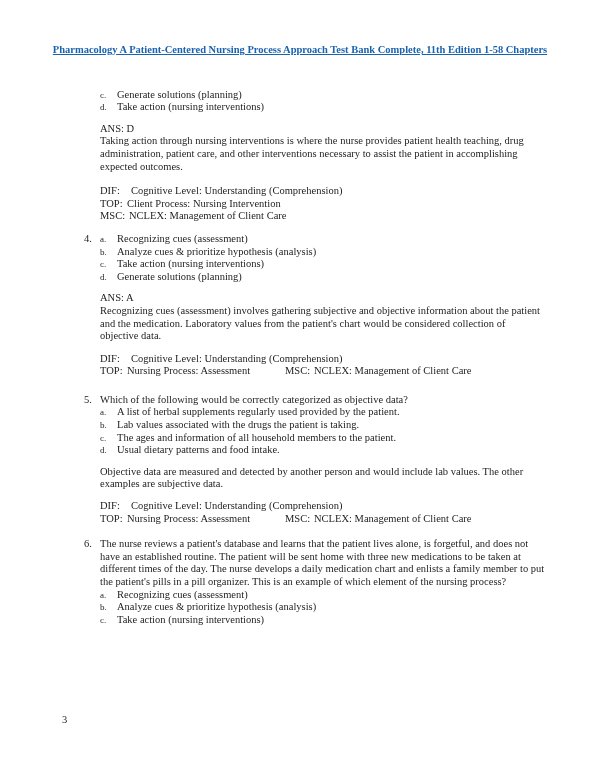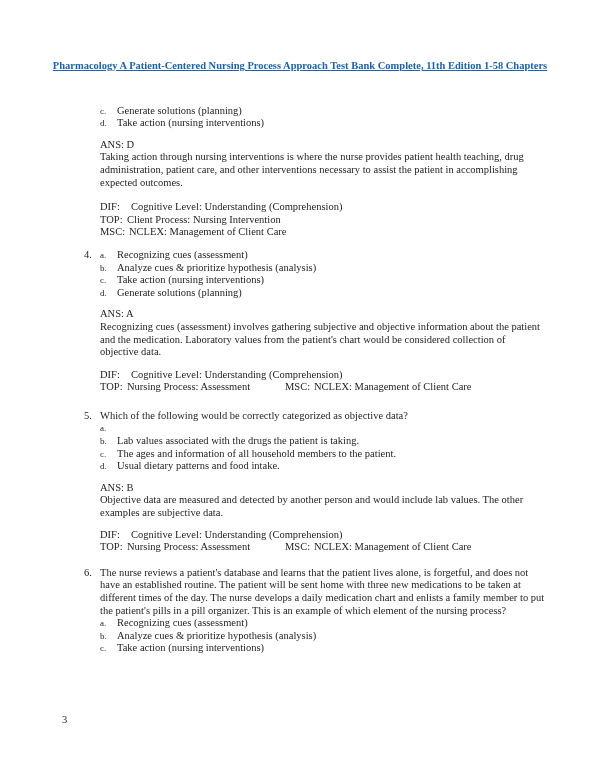--- a/index.html
+++ b/index.html
@@ -5,21 +5,21 @@
   * { margin: 0; padding: 0; box-sizing: border-box; }
   html, body { background: #ffffff; }
   body {
     width: 600px; height: 776px;
     font-family: "Liberation Serif", "DejaVu Serif", serif;
     font-size: 10.5px; line-height: 12.6px;
     color: #1d1d1d;
     position: relative;
     overflow: hidden;
   }
-  .page { width: 600px; height: 674px; padding-top: 60px; position: relative; background: #ffffff; }
+  .page { width: 600px; height: 674px; padding-top: 44px; position: relative; background: #ffffff; }
   .header { text-align: center; }
   .header-link {
     color: var(--link-color, #1963b0);
     font-weight: bold;
     text-decoration: underline;
     cursor: pointer;
   }
   .content { margin-left: 100px; width: 446px; margin-top: 32px; }
   .opt { display: flex; }
   .opt .letter { width: 17px; flex: 0 0 17px; font-size: 9px; }
@@ -114,38 +114,38 @@
         <span class="pair"><span class="mlabel w-top">TOP:</span><span>Nursing Process: Assessment</span></span><span class="mlabel w-msc">MSC:</span><span>NCLEX: Management of Client Care</span>
       </div>
     </div>
 
     <div class="qblock mt16">
       <span class="qnum">5.</span>
       <div>Which of the following would be correctly categorized as objective data?</div>
       <div>
         <div class="opt">
           <span class="letter">a.</span>
+          <span>A list of herbal supplements regularly used provided by the patient.</span>
         </div>
         <div class="opt">
           <span class="letter">b.</span>
           <span>Lab values associated with the drugs the patient is taking.</span>
         </div>
         <div class="opt">
           <span class="letter">c.</span>
           <span>The ages and information of all household members to the patient.</span>
         </div>
         <div class="opt">
           <span class="letter">d.</span>
           <span>Usual dietary patterns and food intake.</span>
         </div>
       </div>
     </div>
 
     <div class="ans-block">
-      <div>ANS: B</div>
       <div>Objective data are measured and detected by another person and would include lab values. The other examples are subjective data.</div>
     </div>
 
     <div class="meta tight2">
       <div class="mrow">
         <span class="mlabel w-dif">DIF:</span><span>Cognitive Level: Understanding (Comprehension)</span>
       </div>
       <div class="mrow">
         <span class="pair"><span class="mlabel w-top">TOP:</span><span>Nursing Process: Assessment</span></span><span class="mlabel w-msc">MSC:</span><span>NCLEX: Management of Client Care</span>
       </div>

